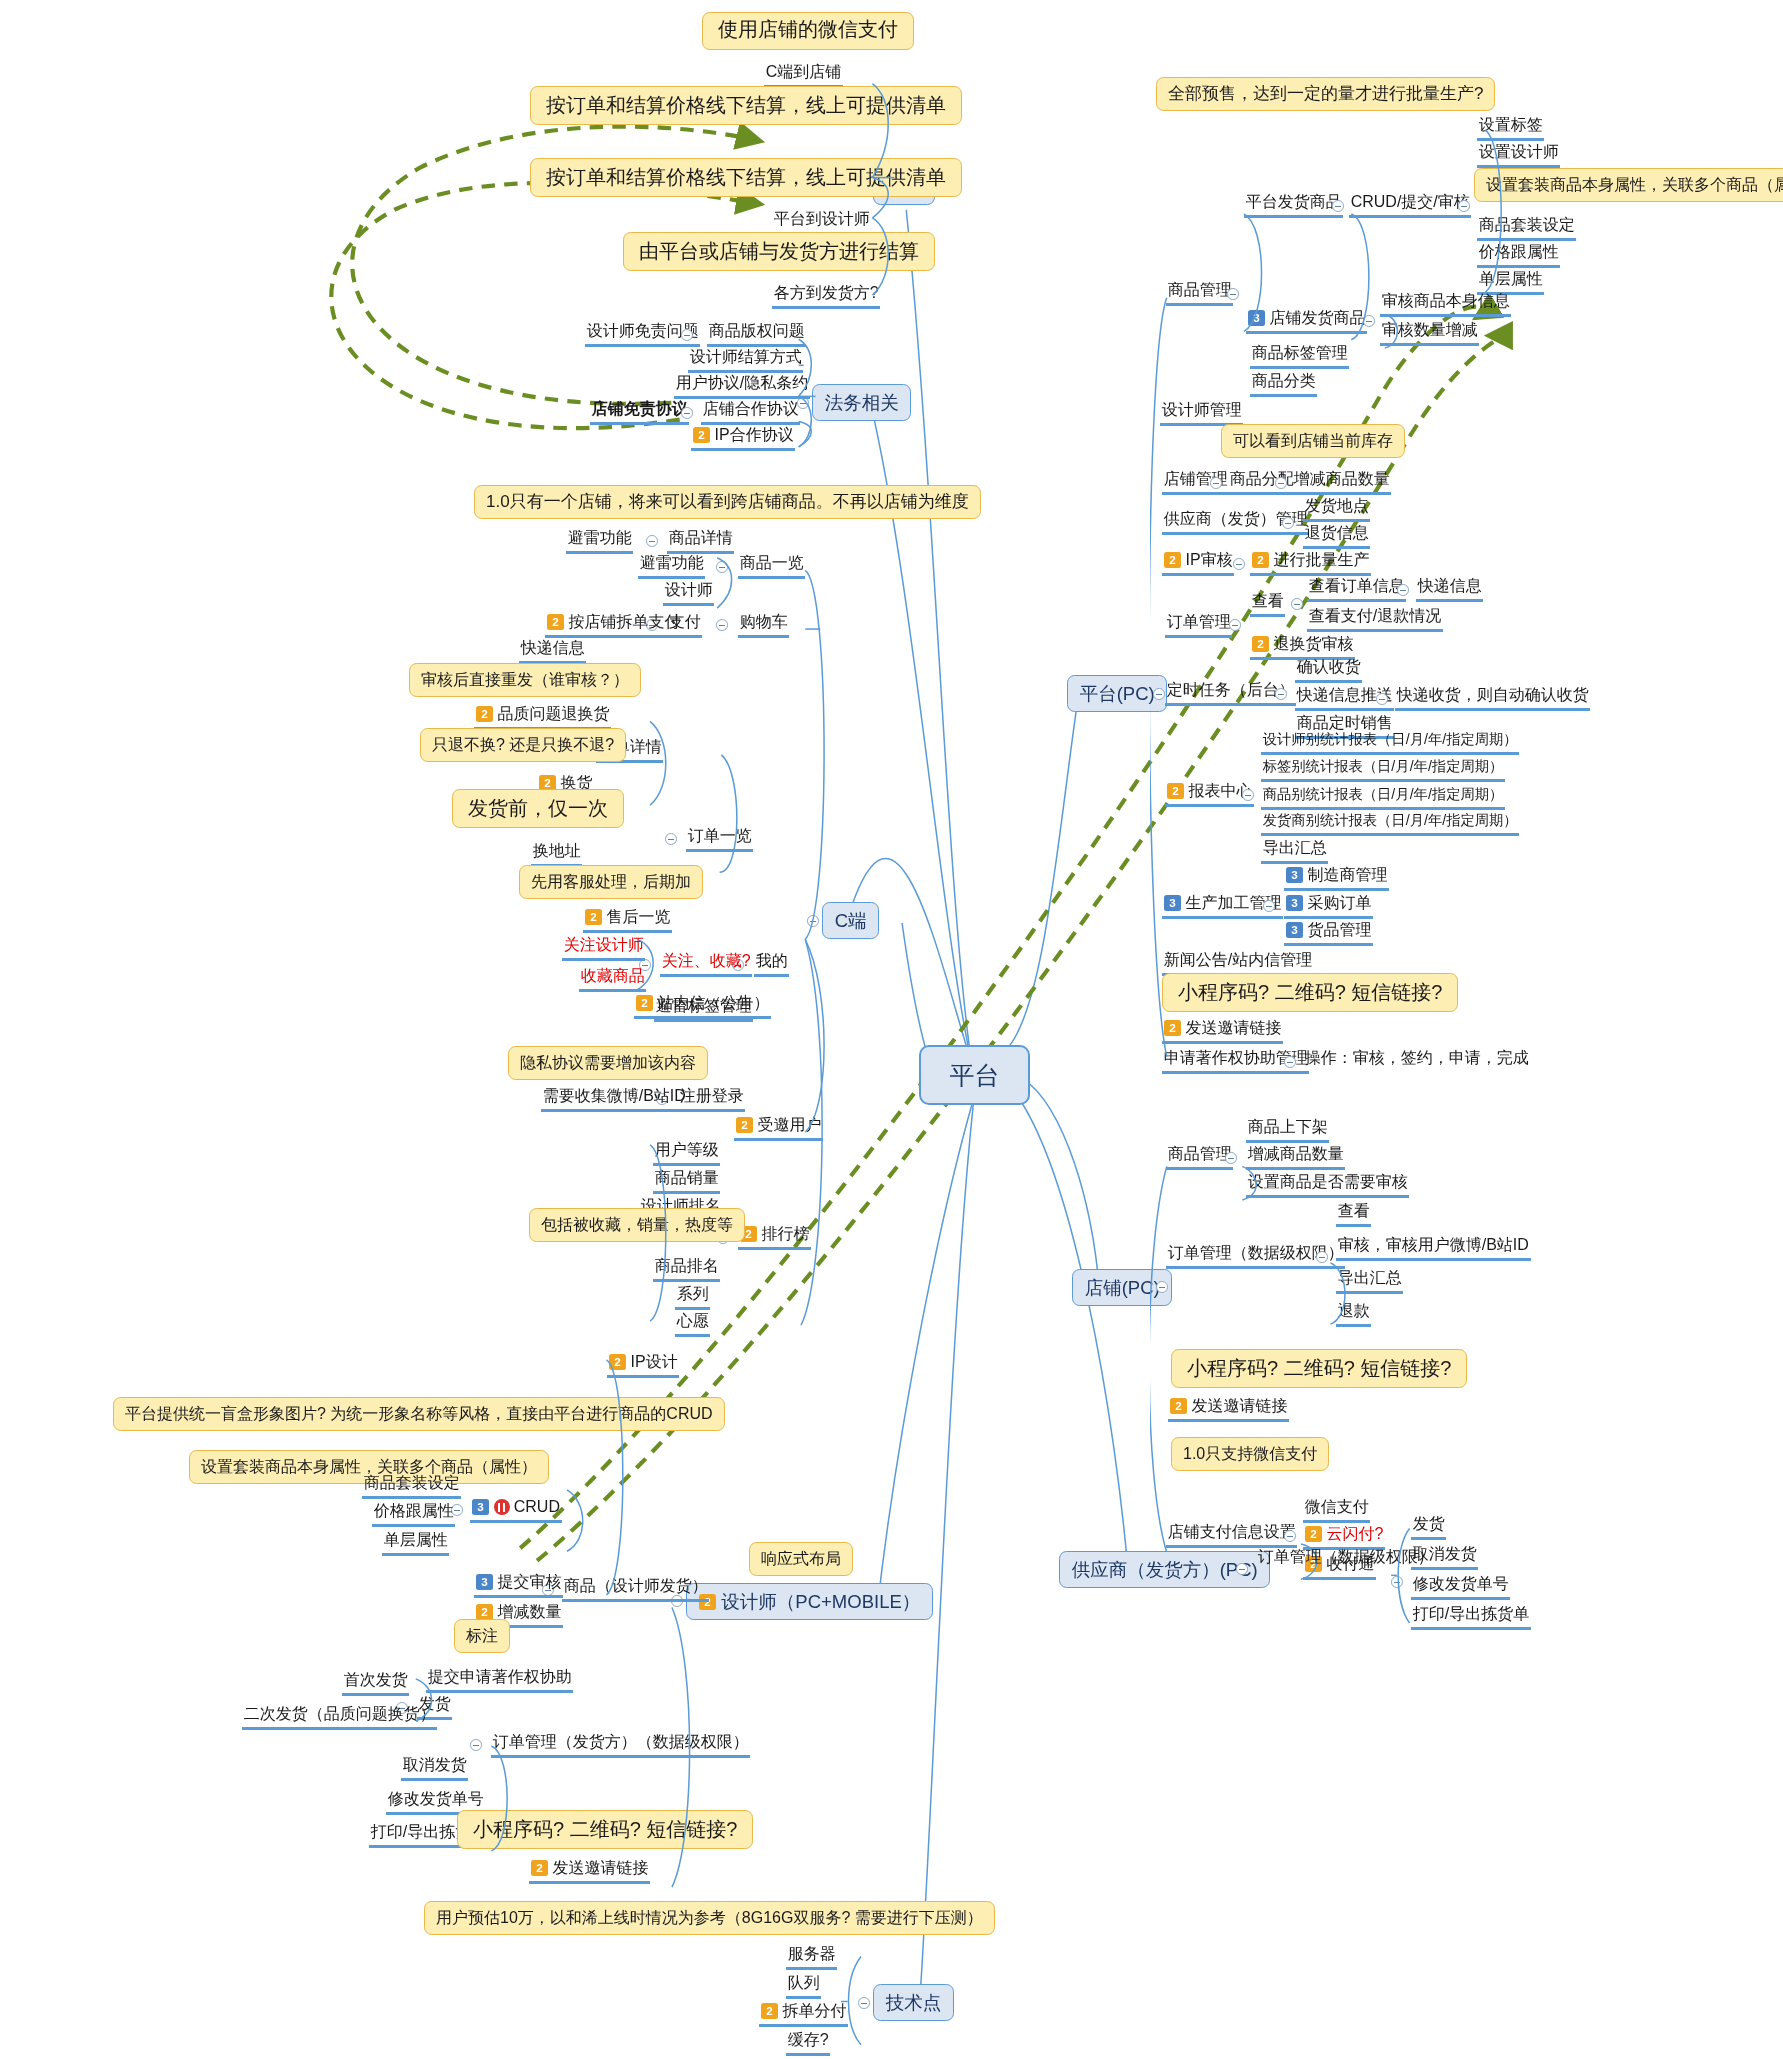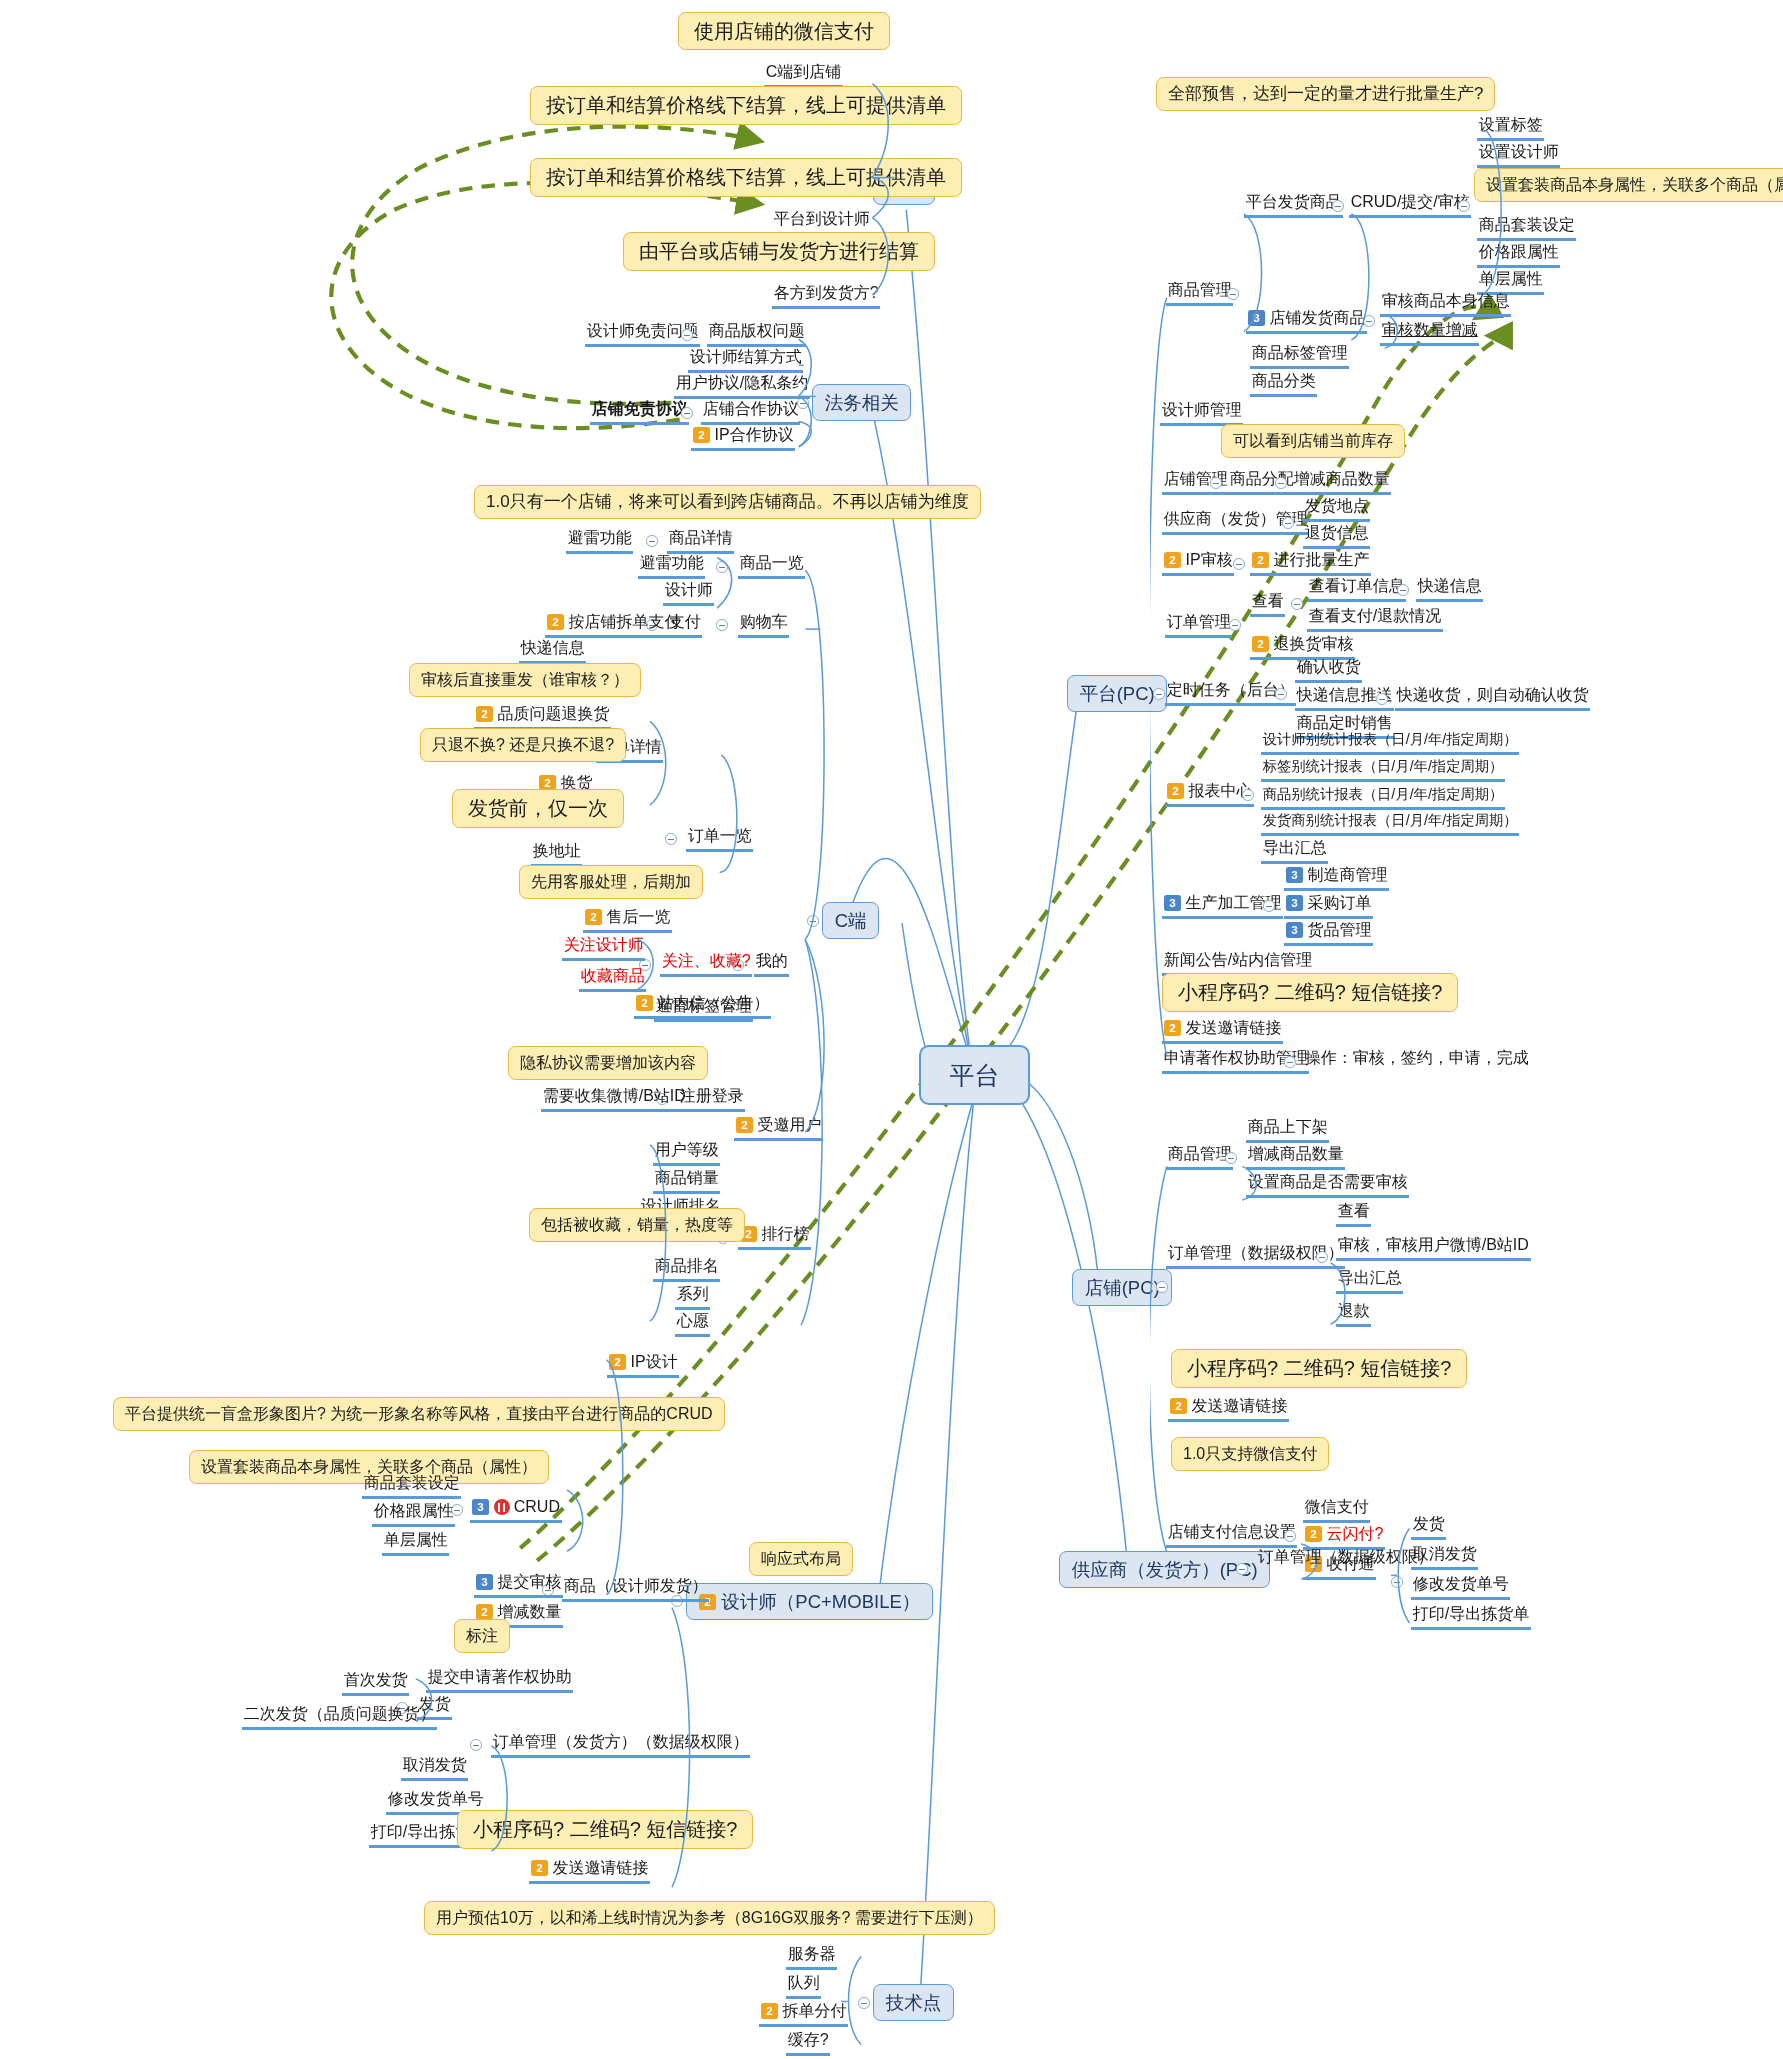--- a/index.html
+++ b/index.html
@@ -104,21 +104,21 @@
 
   <div class="boxnode root" style="left:919px;top:1045px;">
     <span>平台</span>
   </div>
 
   <div class="boxnode" style="left:873px;top:168px;">
     <span>结算</span>
   </div>
   <div class="toggle" style="left:858px;top:181px;"></div>
 
-  <div class="callout big" style="left:678px;top:11.7px;">使用店铺的微信支付</div>
+  <div class="callout big" style="left:702px;top:11.7px;font-family:Liberation Mono, monospace;">使用店铺的微信支付</div>
   <div class="node" style="left:764px;top:63px;">
     <span>C端到店铺</span>
   </div>
 
   <div class="callout big" style="left:530px;top:86px;">按订单和结算价格线下结算，线上可提供清单</div>
   <div class="node" style="left:774px;top:172px;">
     <span>店铺到平台</span>
   </div>
 
   <div class="callout big" style="left:530px;top:158px;">按订单和结算价格线下结算，线上可提供清单</div>
@@ -366,21 +366,21 @@
   </div>
 
   <div class="node" style="left:1246px;top:309px;">
     <span class="chip p3">3</span>
     <span>店铺发货商品</span>
   </div>
   <div class="toggle" style="left:1363px;top:315px;"></div>
   <div class="node" style="left:1380px;top:292px;">
     <span>审核商品本身信息</span>
   </div>
-  <div class="node" style="left:1380px;top:321px;text-decoration:underline;">
+  <div class="node" style="left:1380px;top:321px;">
     <span>审核数量增减</span>
   </div>
   <div class="node" style="left:1250px;top:344px;">
     <span>商品标签管理</span>
   </div>
   <div class="node" style="left:1250px;top:372px;">
     <span>商品分类</span>
   </div>
 
   <div class="node" style="left:1160px;top:401px;">

